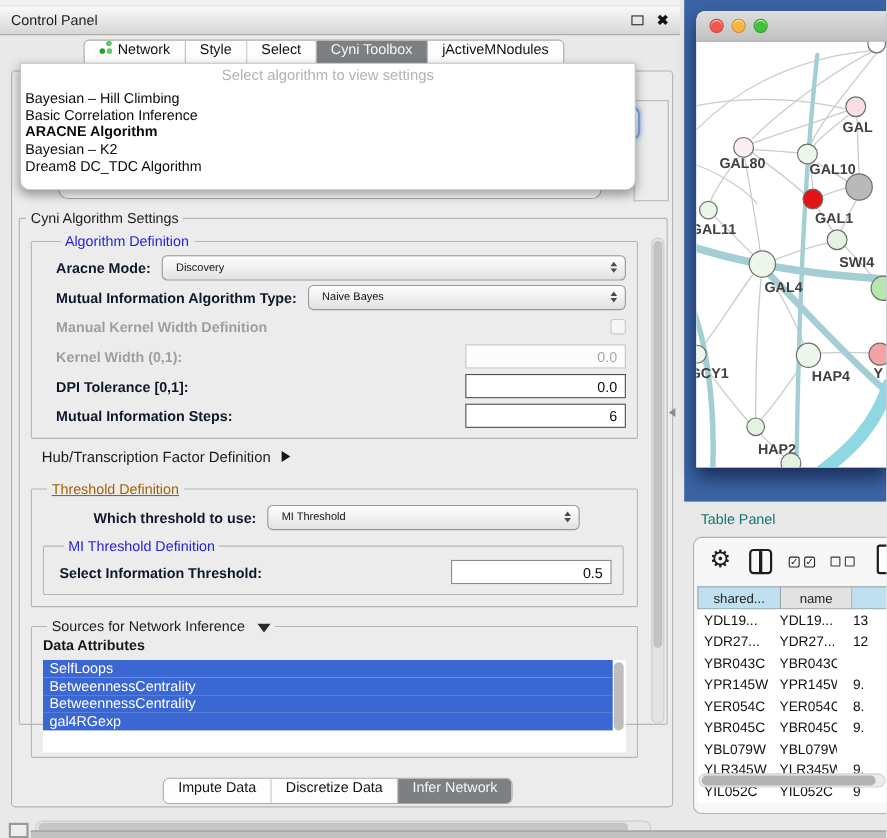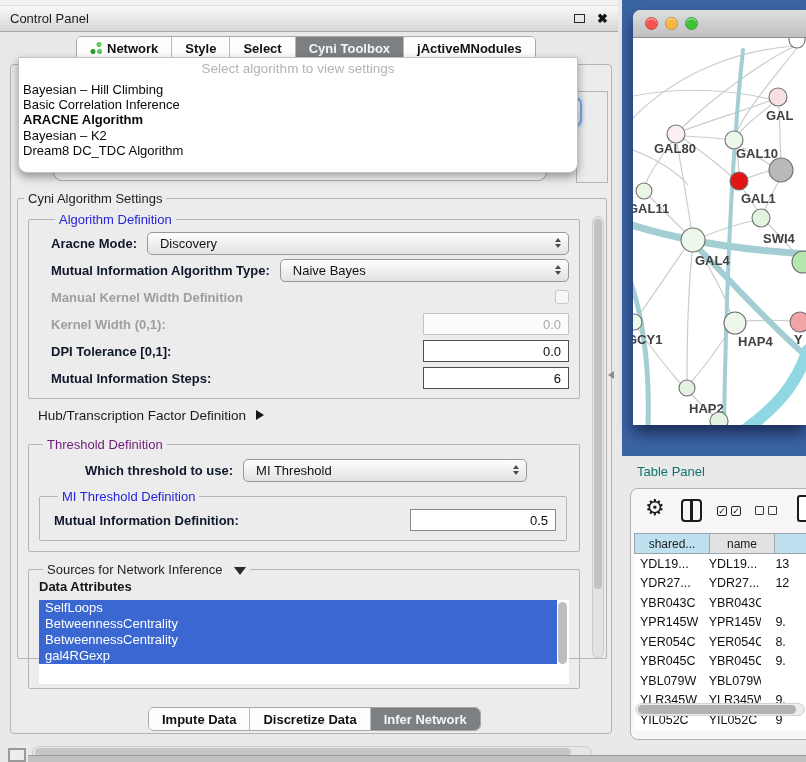--- a/index.html
+++ b/index.html
@@ -11,22 +11,22 @@
   .cp-topstrip { position:absolute; left:0; top:0; width:618px; height:6px; background:#f2f2f2; border-bottom:1px solid #e0e0e0; }
   .cp-titlebar { position:absolute; left:0; top:6px; width:618px; height:26px;
     background:linear-gradient(#f9f9f9,#d6d6d6); border-bottom:1px solid #a6a6a6;
     display:flex; align-items:center; padding:0 10px; font-size:13px; color:#1c1c1c; }
   .cp-titlebar .spacer { flex:1; }
   .float-icon { width:11px; height:9px; border:1.5px solid #2a2a2a; margin-right:12px; }
   .close-icon { font-size:13px; font-weight:bold; color:#111; line-height:1; }
 
   .cp-tabs { position:absolute; left:76px; top:36px; height:24px; display:flex;
     border:1px solid #a9a9a9; border-radius:5px; overflow:hidden; background:#fff; z-index:5; }
-  .cp-tab { display:flex; align-items:center; justify-content:center; gap:5px; padding:0 13px;
-    font-size:13px; color:#111; background:#fdfdfd; border-right:1px solid #b9b9b9; cursor:default;font-weight:bold; }
+  .cp-tab { display:flex; justify-content:center; gap:5px; padding:0 13px;
+    font-size:13px; color:#111; background:#fdfdfd; border-right:1px solid #b9b9b9; cursor:default; }
   .cp-tab:last-child { border-right:none; }
   .cp-tab.sel { background:#7d8083; color:#f4f4f4; }
   .net-glyph { width:12px; height:12px; display:inline-block;
     background:
       radial-gradient(circle at 3px 9.5px,#2f9c2f 2.3px,transparent 2.8px),
       radial-gradient(circle at 9px 2.5px,#5fcc5f 2.3px,transparent 2.8px),
       radial-gradient(circle at 9.5px 9.5px,#5fcc5f 2.3px,transparent 2.8px); }
 
   .cp-body { position:absolute; left:10px; top:64px; width:602px; height:670px;
     background:#ececec; border:1px solid #b3b3b3; border-radius:4px; }
@@ -34,38 +34,38 @@
   
   .frag-group { position:absolute; left:565px; top:26px; width:32px; height:92px; border:1px solid #b7b7b7; background:#ececec; }
   .frag-combo { position:absolute; left:545px; top:32px; width:26px; height:30px; border:2px solid #78a7e0;
     border-radius:7px; background:linear-gradient(#fdfdfd,#dcdcdc); box-shadow:0 0 4px #9cc2ef; }
   .frag-combo-bottom { position:absolute; left:42px; top:86px; width:494px; height:30px;
     background:#fff; border:1px solid #a9a9a9; border-radius:9px; }
 
   fieldset { border:1px solid #b5b5b5; border-radius:2px; }
   legend { font-size:13px; padding:0 4px; margin-left:6px; color:#1e1e1e; white-space:nowrap; }
   legend.blue { color:#2525d8; }
-  legend.green { color:#701a75; }
+  legend.green { color:#a16207;text-decoration:underline; }
 
   .fs-outer { position:absolute; left:6px; top:126px; width:590px; height:468px; background:#ececec; }
   .fs-outer-inner { position:relative; width:100%; height:100%; }
 
   .vscroll { position:absolute; right:2px; top:4px; bottom:6px; width:12px; background:#e3e3e3;
     border:1px solid #cdcdcd; border-radius:7px; }
   .vscroll .thumb { position:absolute; left:1px; right:1px; top:2px; height:84%; background:#c2c2c2; border-radius:6px; }
 
   .fs-alg { margin:6px 26px 0 10px; padding:2px 8px 6px 20px; }
   .row { display:flex; align-items:center; height:26px; margin:1px 2px; }
   .lbl { font-size:13px; font-weight:bold; color:#0f172a; margin-right:10px; white-space:nowrap; }
   .lbl.dis { color:#9e9e9e; }
   .grow { flex:1; }
 
   .combo { flex:1; height:23px; display:flex; align-items:center;
     background:linear-gradient(#fefefe,#e2e2e2); border:1px solid #989898; border-radius:5px;
-    font-size:13px; color:#111; padding-left:12px; position:relative; }
+    font-size:10px; color:#111; padding-left:12px; position:relative; }
   .combo .arrows { position:absolute; right:7px; top:0; bottom:0; display:flex; flex-direction:column; justify-content:center; gap:2px; }
   .arr-up { width:0; height:0; border-left:3.5px solid transparent; border-right:3.5px solid transparent; border-bottom:4.5px solid #4a4a4a; }
   .arr-dn { width:0; height:0; border-left:3.5px solid transparent; border-right:3.5px solid transparent; border-top:4.5px solid #4a4a4a; }
 
   .tinput { width:146px; height:22px; background:#fff; border:1.5px solid #4e4e4e;
     font-size:13px; color:#0a0a0a; display:flex; align-items:center; justify-content:flex-end; padding-right:7px; }
   .tinput.dis { border:1px solid #c3c3c3; color:#a8a8a8; background:#fcfcfc; }
   .checkbox { width:14px; height:14px; border:1.5px solid #c9c9c9; border-radius:3px; background:#f7f7f7; }
 
   .expander { display:flex; align-items:center; height:24px; margin:4px 0 2px 20px; font-size:13.5px; color:#1b1b1b; }
@@ -252,21 +252,21 @@
               <span class="arrows">
                   <span class="arr-up"></span>
                   <span class="arr-dn"></span>
                 </span>
             </div>
           </div>
 
           <fieldset class="fs-mi">
             <legend class="blue">MI Threshold Definition</legend>
             <div class="row">
-              <span class="lbl">Mutual Information Definition:</span>
+              <span class="lbl">Select Information Threshold:</span>
               <span class="grow"></span>
               <div class="tinput" style="border-width:1px; border-color:#8b8b8b;">0.5</div>
             </div>
           </fieldset>
         </fieldset>
 
         <fieldset class="fs-src">
           <legend>
             <span>Sources for Network Inference</span>
             <span class="tri-down"></span>

